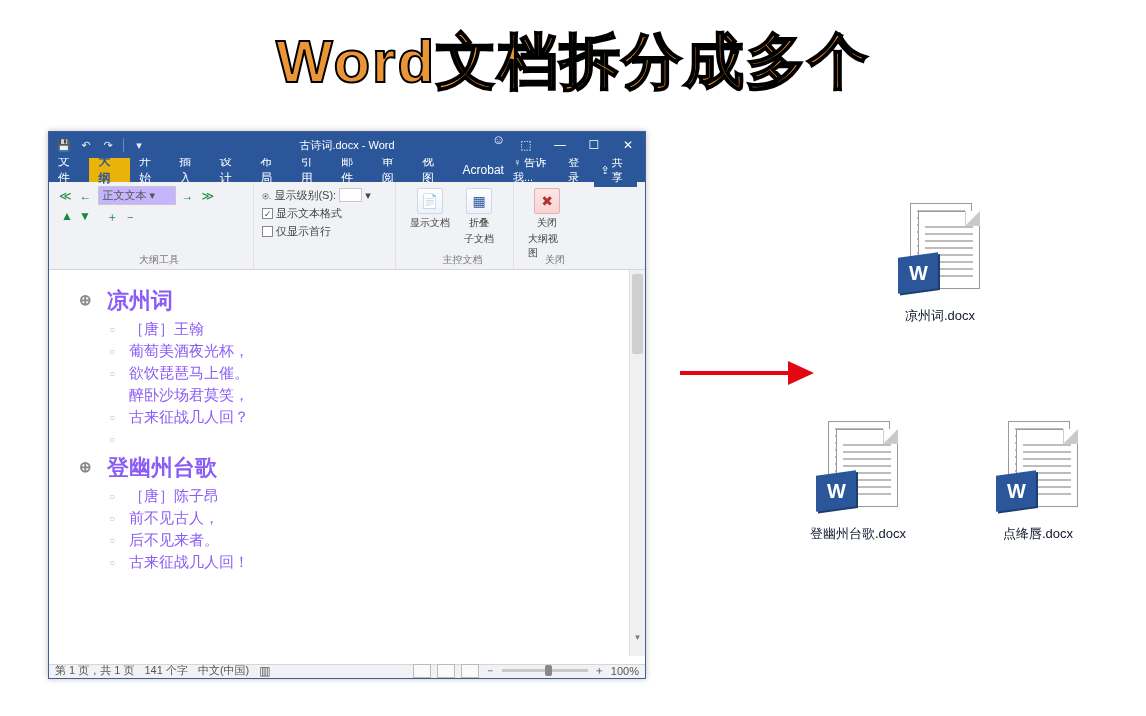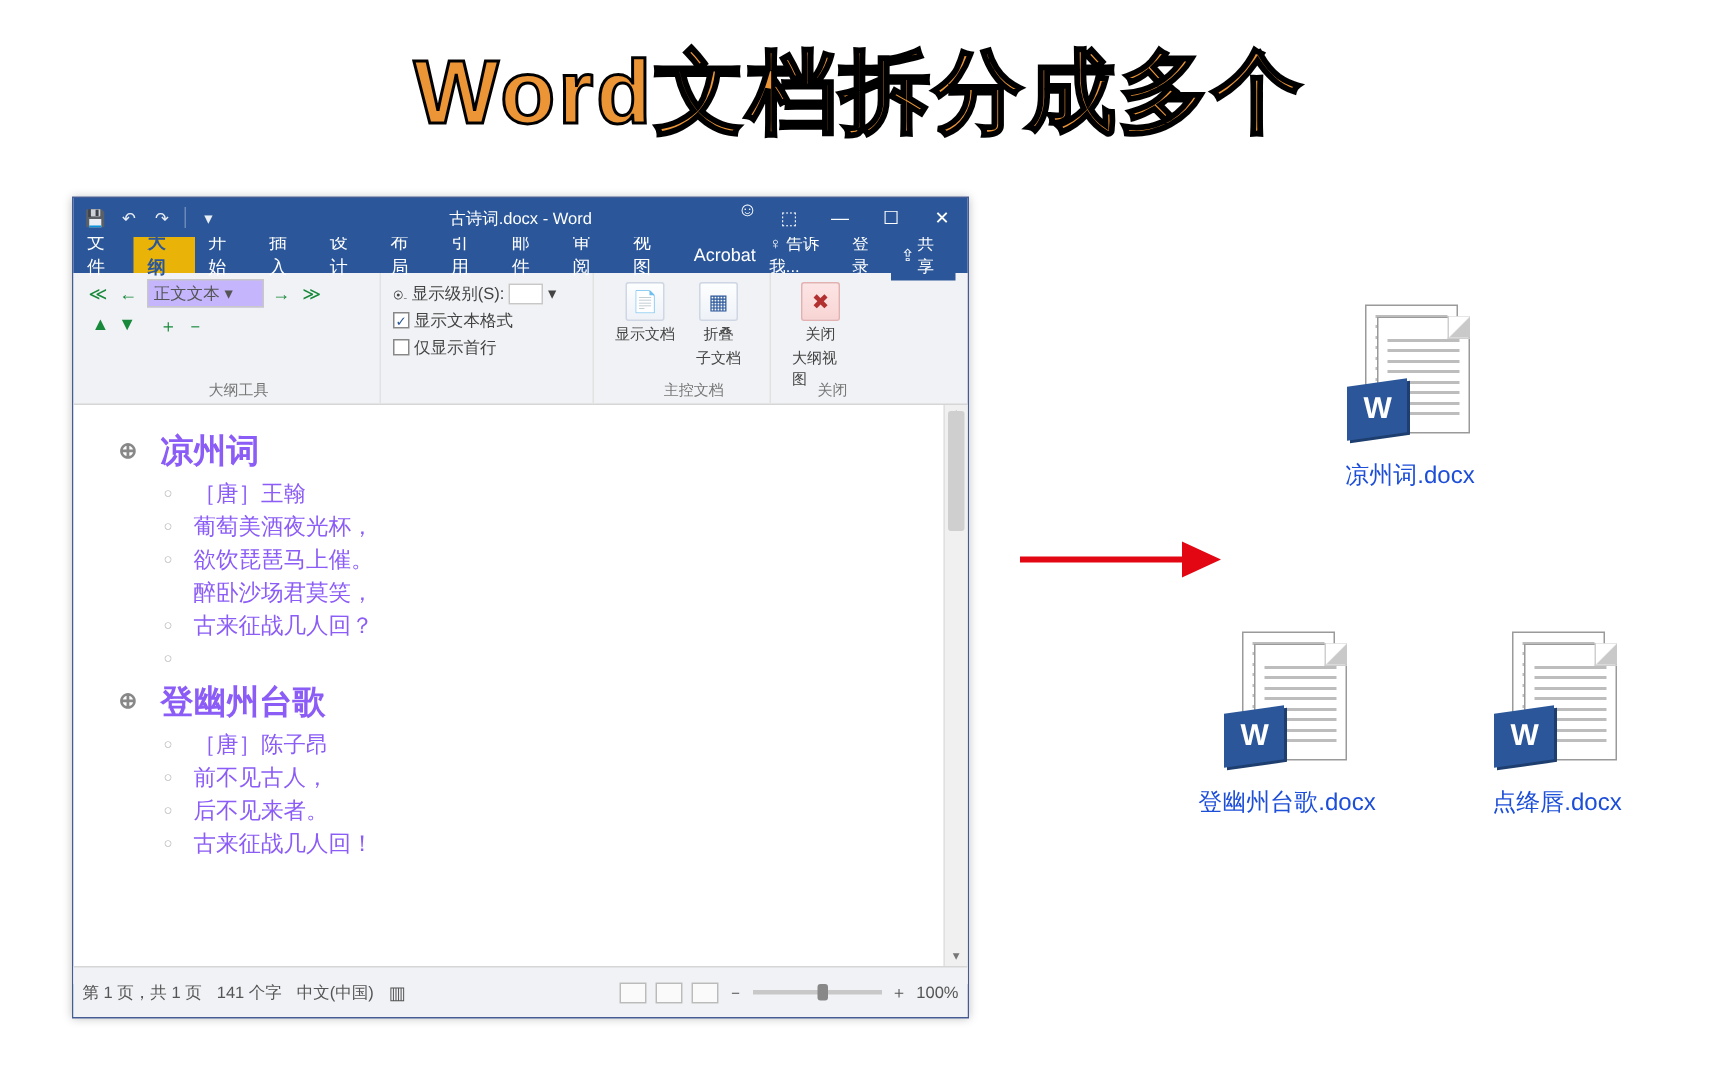--- a/index.html
+++ b/index.html
@@ -101,35 +101,35 @@
   .bul-circ::before{content:"⊕";position:absolute;left:-26px;color:#888;font-size:14px;top:2px;}
   .bul-dot::before{content:"○";position:absolute;left:-20px;color:#bbb;font-size:10px;top:4px;}
   .h1.bul-circ::before{left:-28px;top:5px;font-size:15px;}
   .scroll-v { position:absolute; top:138px; right:0; width:16px; bottom:22px; background:#f0f0f0; border-left:1px solid #e0e0e0;}
   .scroll-v .thumb{position:absolute;top:4px;left:2px;right:2px;height:80px;background:#cfcfcf;border-radius:2px;}
   .scroll-v .arrup,.scroll-v .arrdown{position:absolute;left:0;right:0;text-align:center;font-size:9px;color:#777;}
   .scroll-v .arrup{top:0;} .scroll-v .arrdown{bottom:14px;}
 
   
   .statusbar {
-    position:absolute; bottom:0; left:0; right:0; height:34px;
+    position:absolute; bottom:0; left:0; right:0; height:14px;
     background:#F0F2F5; border-top:1px solid #d6d6d6;
-    display:flex; align-items:center; font-size:11px; color:#555; padding:0 6px; gap:10px;
+    display:flex; align-items:flex-end; font-size:11px; color:#555; padding:0 6px; gap:10px;
   }
   .status-right{margin-left:auto;display:flex;align-items:center;gap:6px;}
   .viewbtn{width:18px;height:14px;border:1px solid #bbb;display:inline-block;background:#fafafa;}
   .zoom-slider{width:86px;height:3px;background:#c8c8c8;position:relative;display:inline-block;vertical-align:middle;}
   .zoom-slider .knob{position:absolute;left:50%;top:-4px;width:7px;height:11px;background:#888;border-radius:2px;}
 
   
   .big-arrow { position:absolute; left:676px; top:250px;}
 
   
   .file { position:absolute; width:160px; text-align:center;}
-  .file-label { font-size:16px; margin-top:4px; color:#1d4ed8;}
+  .file-label { font-size:13px; margin-top:4px; color:#0f172a;}
   .wicon { width:92px; height:100px; margin:0 auto; position:relative;}
   .page-back,.page-front{position:absolute;border:1px solid #9a9a9a;background:#fff;}
   .page-back{left:16px;top:0;width:62px;height:78px;}
   .page-front{left:24px;top:8px;width:62px;height:78px;}
   .page-front::before{content:"";position:absolute;right:-1px;top:-1px;width:14px;height:14px;background:linear-gradient(135deg,#fff 48%,#c9c9c9 52%);border-left:1px solid #cfcfcf;border-bottom:1px solid #cfcfcf;}
   .doclines{position:absolute;left:6px;right:6px;top:14px;bottom:8px;background:repeating-linear-gradient(#bdbdbd 0 2px,transparent 2px 7px);}
   .page-back .doclines{top:6px;}
   .wbadge{position:absolute;left:4px;bottom:12px;width:40px;height:36px;background:#2B579A;transform:skewY(-8deg);display:flex;align-items:center;justify-content:center;color:#fff;font-size:20px;font-weight:700;font-family:Arial;box-shadow:2px 2px 0 #1d3e6e;}
   .wbadge span{transform:skewY(8deg);}
 

